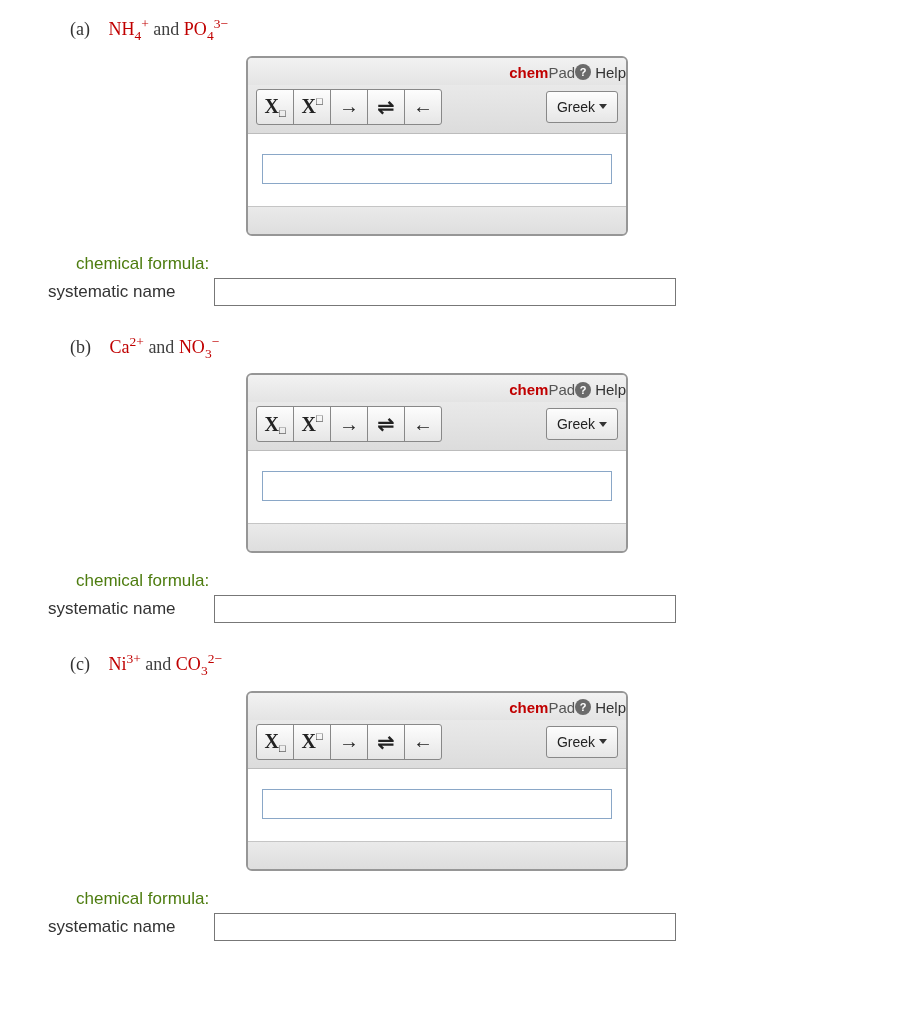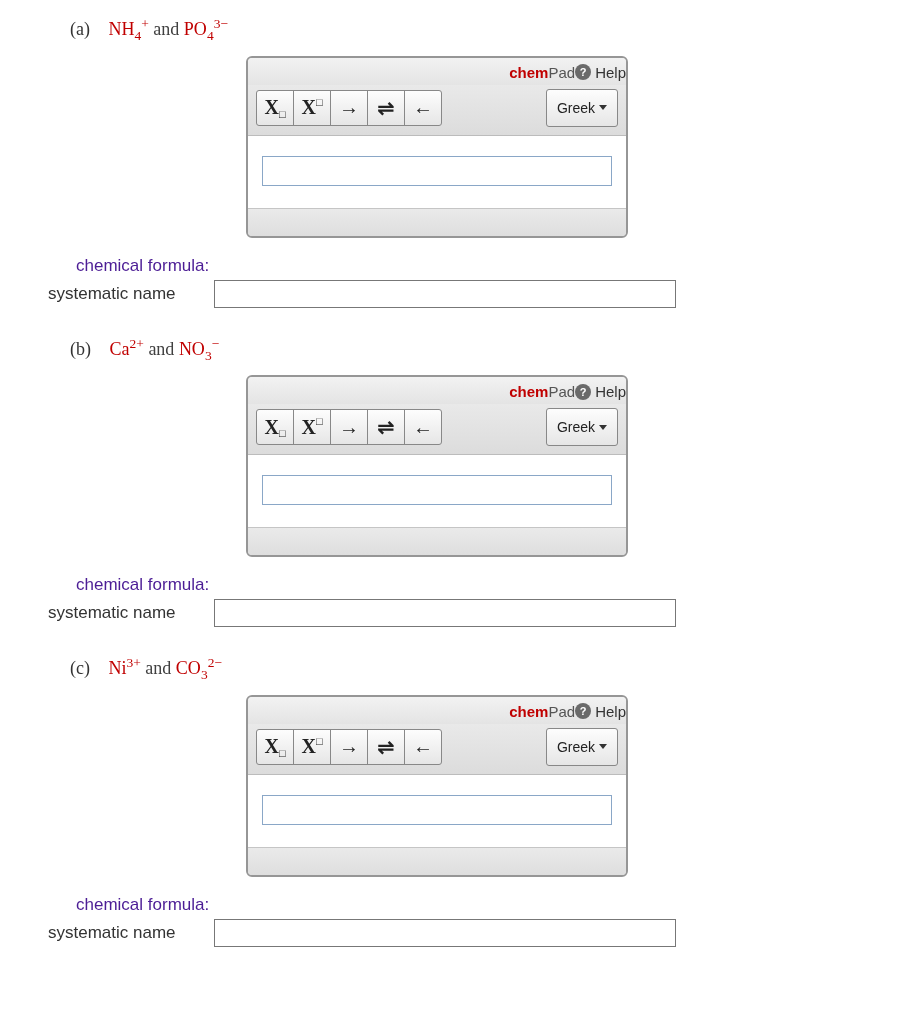--- a/index.html
+++ b/index.html
@@ -63,21 +63,21 @@
     cursor: pointer;
     margin-left: -1px;
   }
   .tb-btn:first-child { margin-left: 0; border-top-left-radius: 3px; border-bottom-left-radius: 3px; }
   .tb-btn.last { border-top-right-radius: 3px; border-bottom-right-radius: 3px; }
   .tb-btn .xsub, .tb-btn .xsup { font-size: 11px; position: relative; }
   .tb-btn .xsub { top: 6px; }
   .tb-btn .xsup { top: -6px; }
   .tb-spacer { flex: 1; }
   .greek-btn {
-    height: 38px;
+    height: 32px;
     padding: 0 10px;
     border: 1px solid #888;
     border-radius: 3px;
     background: linear-gradient(#fdfdfd,#e6e6e6);
     font-family: Verdana, Arial, sans-serif;
     font-size: 14px; color: #222;
     display: flex; align-items: center; gap: 4px;
     cursor: pointer;
   }
   .caret-down {
@@ -88,21 +88,21 @@
   }
   .cp-body { background: #fff; padding: 20px 14px 22px 14px; }
   .cp-input {
     width: 100%; height: 30px;
     border: 1px solid #8aa7c7;
     background: #fff;
     padding: 2px 6px;
   }
   .cp-footer { height: 28px; background: linear-gradient(#eaeaea,#dedede); border-top: 1px solid #c5c5c5; }
 
-  .label-row { margin: 4px 0 4px 56px; font-family: Verdana, Arial, sans-serif; font-size: 17px; color: #4c1d95; }
+  .label-row { margin: 4px 0 4px 56px; font-family: Verdana, Arial, sans-serif; font-size: 17px; color: #4d7c0f; }
   .name-row { display: flex; align-items: center; margin: 2px 0 28px 28px; }
   .name-label { font-family: Verdana, Arial, sans-serif; font-size: 17px; color: #333; width: 166px; }
   .name-input {
     width: 462px; height: 28px;
     border: 1px solid #777;
     background: #fff;
     padding: 2px 6px;
     font-family: Verdana, Arial, sans-serif;
   }
 </style>

